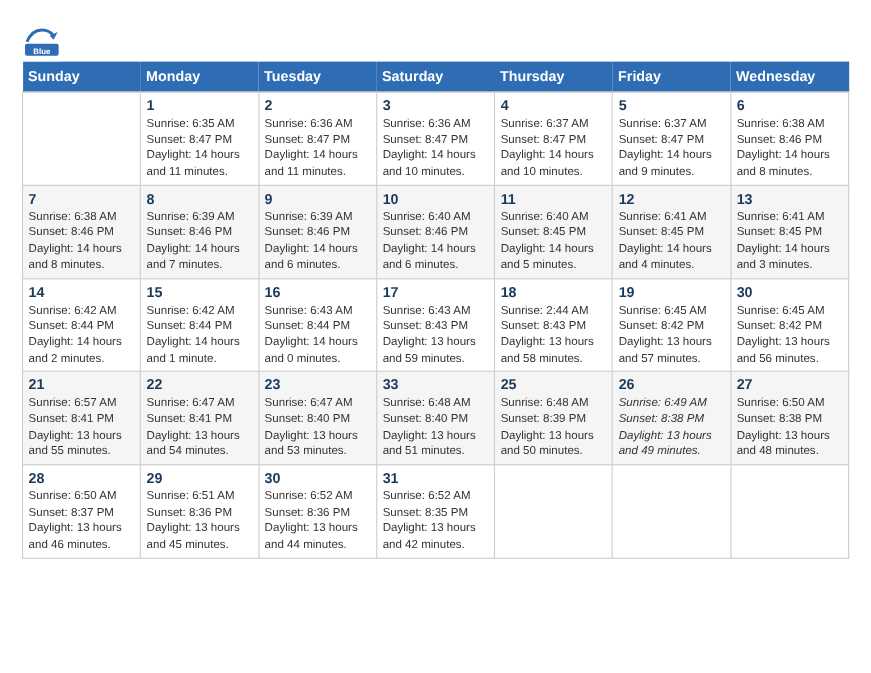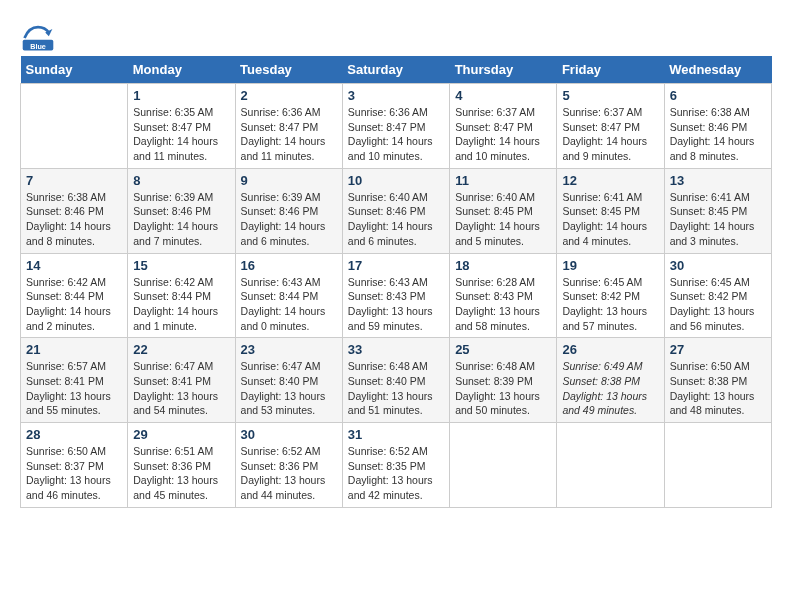--- a/index.html
+++ b/index.html
@@ -241,21 +241,21 @@
         </td>
         <td>
           <div class="day-number">17</div>
           <div class="day-info" style="white-space: pre-line;">Sunrise: 6:43 AM
 Sunset: 8:43 PM
 Daylight: 13 hours
 and 59 minutes.</div>
         </td>
         <td>
           <div class="day-number">18</div>
-          <div class="day-info" style="white-space: pre-line;">Sunrise: 6:28 AM
+          <div class="day-info" style="white-space: pre-line;">Sunrise: 2:44 AM
 Sunset: 8:43 PM
 Daylight: 13 hours
 and 58 minutes.</div>
         </td>
         <td>
           <div class="day-number">19</div>
           <div class="day-info" style="white-space: pre-line;">Sunrise: 6:45 AM
 Sunset: 8:42 PM
 Daylight: 13 hours
 and 57 minutes.</div>

